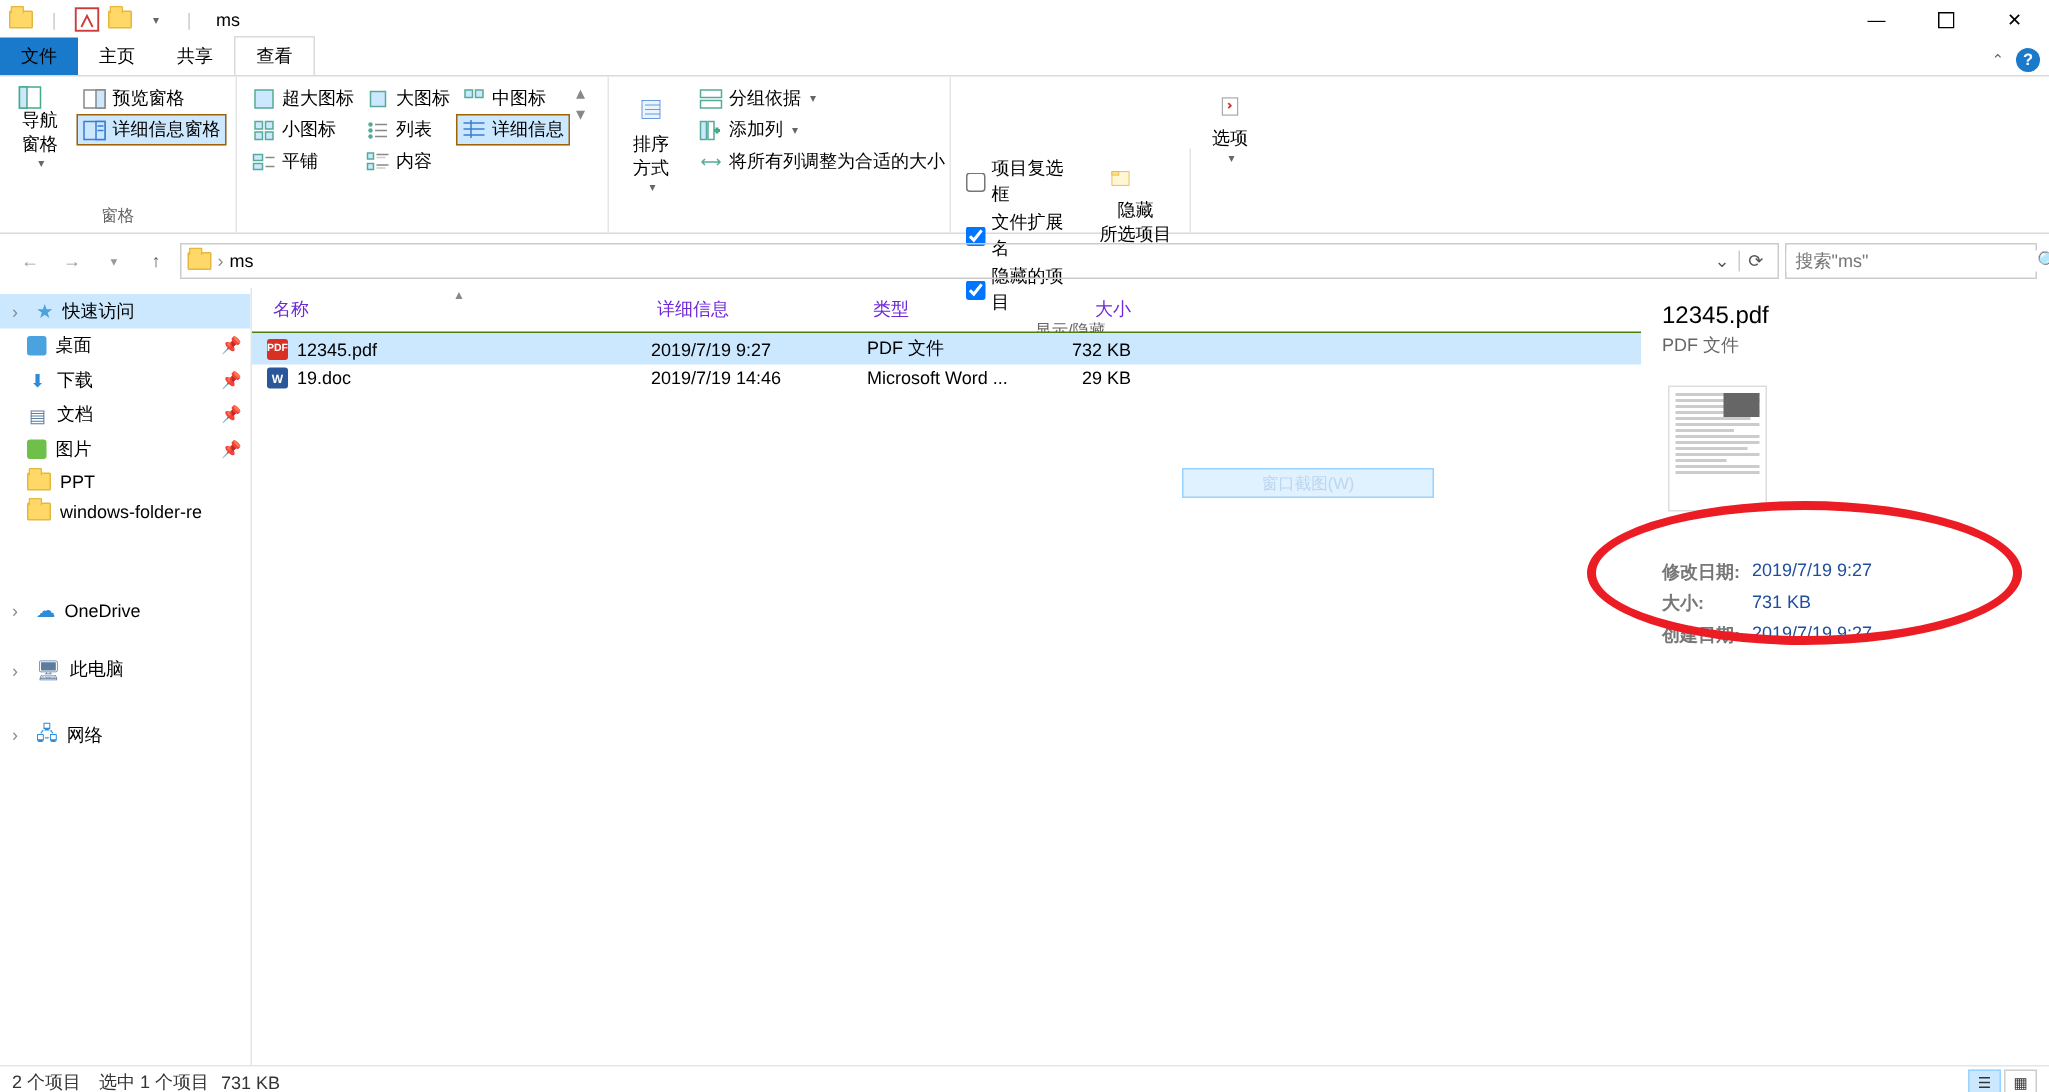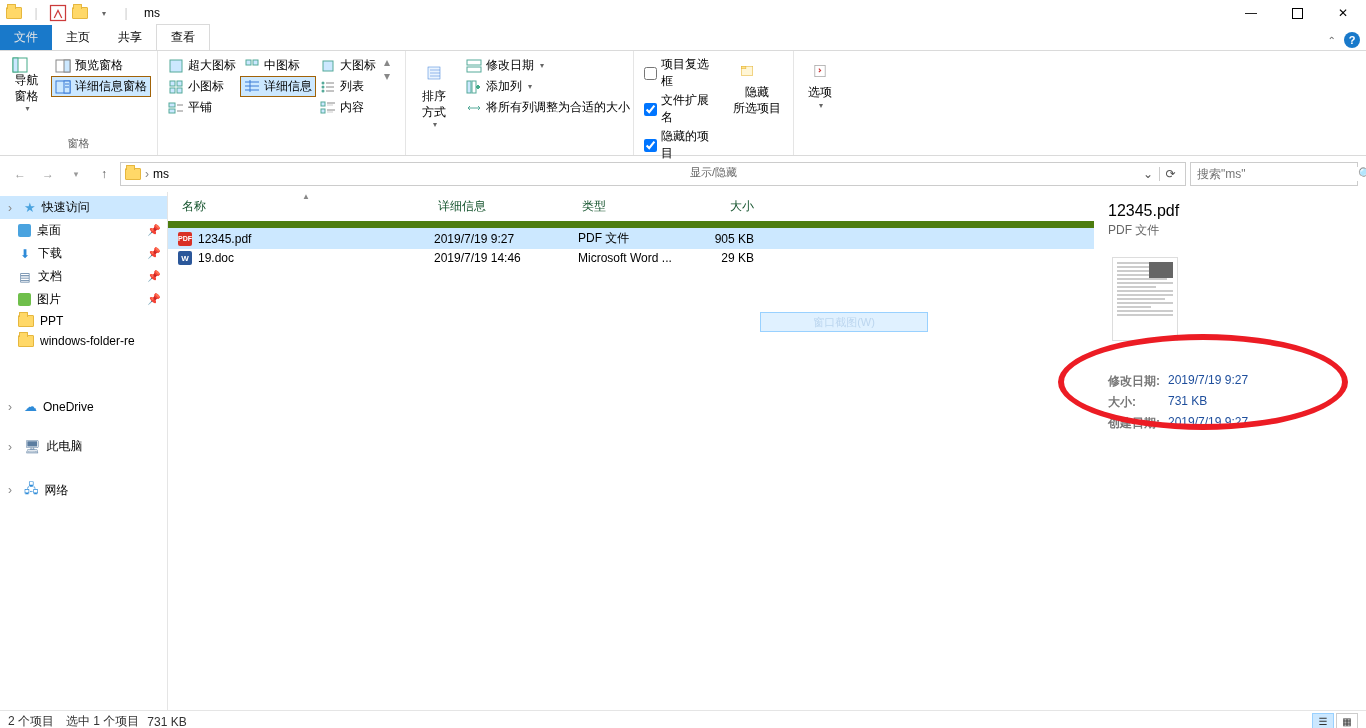--- a/index.html
+++ b/index.html
@@ -10,21 +10,21 @@
 .titlebar .qat { display: flex; align-items: center; height: 100%; padding-left: 4px; gap: 2px; }
 .titlebar .qat .ic { width: 20px; height: 20px; display: flex; align-items: center; justify-content: center; }
 .titlebar .title { margin-left: 8px; font-size: 12px; }
 .titlebar .spacer { flex: 1; }
 .titlebar .winctrl { display: flex; }
 .titlebar .winctrl > div { width: 46px; height: 26px; display: flex; align-items: center; justify-content: center; font-size: 12px; }
 
 
 .tabs { height: 24px; display: flex; align-items: flex-end; background: #fff; }
 .tab { padding: 4px 14px; font-size: 12px; color: #000; }
-.tab.file { background: #1979ca; color: #e5e5e5; }
+.tab.file { background: #1979ca; color: #000000; }
 .tab.active { border: 1px solid #dadada; border-bottom: none; background: #fff; }
 
 .ribbon-help { position:absolute; right:6px; top:32px; display:flex; gap:8px; align-items:center;}
 .ribbon-help .chev { font-size:10px; color:#666;}
 .ribbon-help .q { width:16px;height:16px;border-radius:50%;background:#1979ca;color:#fff;display:flex;align-items:center;justify-content:center;font-size:11px;font-weight:bold;}
 
 
 .ribbon { height: 106px; border-top: 1px solid #dadada; border-bottom: 1px solid #dadada; background: #fff; display: flex; }
 .rgroup { border-right: 1px solid #e5e5e5; display: flex; flex-direction: column; padding: 4px 6px 0 6px; }
 .rgroup .body { flex: 1; display: flex; align-items: flex-start; }
@@ -55,30 +55,30 @@
 .main { display: flex; height: 518px; }
 .sidebar { width: 168px; border-right: 1px solid #e5e5e5; padding-top: 4px; overflow:hidden;}
 .sitem { display: flex; align-items: center; padding: 3px 6px 3px 18px; gap: 6px; font-size: 12px; white-space:nowrap;}
 .sitem.sel { background: #cce8ff; }
 .sitem .pin { margin-left: auto; color:#7a7a7a; font-size:11px;}
 .sitem.head { padding-left: 8px; }
 .sitem.head::before{content:"›"; color:#888; width:10px; display:inline-block;}
 .sgap{height:18px;}
 
 .filelist { flex: 1; display:flex; flex-direction:column;}
-.fhead { display: flex; border-bottom: 7px solid #4d7c0f; font-size:12px; color:#14532d; padding:6px 0 6px 10px;}
+.fhead { display: flex; border-bottom: 1px solid #4d7c0f; font-size:12px; color:#6d28d9; padding:6px 0 6px 10px;}
 .fhead > div{ padding-left:4px;}
 .col-name{width:256px;} .col-date{width:144px;} .col-type{width:114px;} .col-size{width:72px; text-align:right; padding-right:10px;}
 .frow { display:flex; padding:2px 0 2px 10px; font-size:12px; align-items:center;}
 .frow.sel{background:#cce8ff;}
 .frow .col-name{display:flex;align-items:center;gap:6px;}
 .sort-ind{ position:relative; }
 .sort-ind::after{content:"▲"; position:absolute; left:50%; top:-6px; transform:translateX(-50%); font-size:8px; color:#888;}
 
-.snapover { position:absolute; left:760px; top:312px; width:168px; height:20px; background:rgba(204,232,255,.6); border:1px solid #99d1ff; color:#bcd6ef; font-size:11px; display:flex; align-items:center; justify-content:center;}
+.snapover { position:absolute; left:788px; top:312px; width:168px; height:20px; background:rgba(204,232,255,.6); border:1px solid #99d1ff; color:#bcd6ef; font-size:11px; display:flex; align-items:center; justify-content:center;}
 
 
 .details { width: 272px; padding: 10px 14px; position:relative;}
 .details h2{ font-size:16px; font-weight:normal; margin-bottom:2px;}
 .details .sub{ font-size:12px; color:#666;}
 .preview { width: 66px; height: 84px; border:1px solid #ddd; background:#fff; margin:18px 0 0 4px; padding:4px; overflow:hidden;}
 .preview .ln{height:2px;background:#ccc;margin-bottom:2px;}
 .preview .img{width:24px;height:16px;background:#666;float:right;margin-left:2px;margin-bottom:2px;}
 .meta{ margin-top:30px; font-size:12px;}
 .meta .row{display:flex; padding:2px 0;}
@@ -222,46 +222,20 @@
                 <line x1="9" y1="11" x2="15" y2="11" stroke="#888"></line>
               </svg>
             </span>
             <span>平铺</span>
           </div>
       </div>
       <div class="col">
         <div class="ritem">
             <span class="icbox">
               <svg viewBox="0 0 16 16">
-                <rect x="2" y="2" width="5" height="5" fill="#cce8ff" stroke="#5a9"></rect>
-                <rect x="9" y="2" width="5" height="5" fill="#cce8ff" stroke="#5a9"></rect>
-              </svg>
-            </span>
-            <span>中图标</span>
-          </div>
-        <div class="ritem sel">
-            <span class="icbox">
-              <svg viewBox="0 0 16 16">
-                <line x1="1" y1="3" x2="15" y2="3" stroke="#3a7bd5"></line>
-                <line x1="1" y1="7" x2="15" y2="7" stroke="#3a7bd5"></line>
-                <line x1="1" y1="11" x2="15" y2="11" stroke="#3a7bd5"></line>
-                <line x1="6" y1="1" x2="6" y2="13" stroke="#3a7bd5"></line>
-              </svg>
-            </span>
-            <span>详细信息</span>
-          </div>
-        <div class="ritem" style="visibility:hidden;">
-            <span class="icbox"></span>
-            <span>.</span>
-          </div>
-      </div>
-      <div class="col">
-        <div class="ritem">
-            <span class="icbox">
-              <svg viewBox="0 0 16 16">
                 <rect x="3" y="3" width="10" height="10" fill="#cce8ff" stroke="#5a9"></rect>
               </svg>
             </span>
             <span>大图标</span>
           </div>
         <div class="ritem">
             <span class="icbox">
               <svg viewBox="0 0 16 16">
                 <circle cx="3" cy="4" r="1.5" fill="#5a9"></circle>
                 <circle cx="3" cy="8" r="1.5" fill="#5a9"></circle>
@@ -278,20 +252,46 @@
               <svg viewBox="0 0 16 16">
                 <rect x="1" y="2" width="4" height="4" fill="#cce8ff" stroke="#5a9"></rect>
                 <rect x="1" y="9" width="4" height="4" fill="#cce8ff" stroke="#5a9"></rect>
                 <line x1="7" y1="3" x2="15" y2="3" stroke="#888"></line>
                 <line x1="7" y1="5" x2="13" y2="5" stroke="#ccc"></line>
                 <line x1="7" y1="10" x2="15" y2="10" stroke="#888"></line>
                 <line x1="7" y1="12" x2="13" y2="12" stroke="#ccc"></line>
               </svg>
             </span>
             <span>内容</span>
+          </div>
+      </div>
+      <div class="col">
+        <div class="ritem">
+            <span class="icbox">
+              <svg viewBox="0 0 16 16">
+                <rect x="2" y="2" width="5" height="5" fill="#cce8ff" stroke="#5a9"></rect>
+                <rect x="9" y="2" width="5" height="5" fill="#cce8ff" stroke="#5a9"></rect>
+              </svg>
+            </span>
+            <span>中图标</span>
+          </div>
+        <div class="ritem sel">
+            <span class="icbox">
+              <svg viewBox="0 0 16 16">
+                <line x1="1" y1="3" x2="15" y2="3" stroke="#3a7bd5"></line>
+                <line x1="1" y1="7" x2="15" y2="7" stroke="#3a7bd5"></line>
+                <line x1="1" y1="11" x2="15" y2="11" stroke="#3a7bd5"></line>
+                <line x1="6" y1="1" x2="6" y2="13" stroke="#3a7bd5"></line>
+              </svg>
+            </span>
+            <span>详细信息</span>
+          </div>
+        <div class="ritem" style="visibility:hidden;">
+            <span class="icbox"></span>
+            <span>.</span>
           </div>
       </div>
       <div class="col" style="justify-content:center;padding:0 4px;color:#888;">
         <div>▴</div>
         <div>▾</div>
       </div>
     </div>
   </div>
 
   <div class="rgroup" style="width:228px;">
@@ -309,21 +309,21 @@
           <span class="chev-dn">▾</span>
       </div>
       <div class="col" style="margin-left:6px;">
         <div class="ritem">
             <span class="icbox">
               <svg viewBox="0 0 16 16">
                 <rect x="1" y="2" width="14" height="5" fill="none" stroke="#5a9"></rect>
                 <rect x="1" y="9" width="14" height="5" fill="none" stroke="#5a9"></rect>
               </svg>
             </span>
-            <span>修改日期</span>
+            <span>分组依据</span>
             <span class="chev-dn">▾</span>
           </div>
         <div class="ritem">
             <span class="icbox">
               <svg viewBox="0 0 16 16">
                 <rect x="1" y="2" width="4" height="12" fill="#cce8ff" stroke="#5a9"></rect>
                 <rect x="6" y="2" width="4" height="12" fill="none" stroke="#5a9"></rect>
                 <path d="M12 6v4M10 8h4" stroke="#4a8" stroke-width="2"></path>
               </svg>
             </span>
@@ -335,21 +335,21 @@
               <svg viewBox="0 0 16 16">
                 <path d="M2 8h12M4 6l-2 2 2 2M12 6l2 2-2 2" fill="none" stroke="#5a9"></path>
               </svg>
             </span>
             <span>将所有列调整为合适的大小</span>
           </div>
       </div>
     </div>
   </div>
 
-  <div class="rgroup" style="width:160px;">
+  <div class="rgroup" style="width:160px;margin-top:48px;">
     <div class="body">
       <div class="col">
         <label class="chk">
             <input type="checkbox" style="">
             <span>项目复选框</span>
           </label>
         <label class="chk">
             <input type="checkbox" checked="" style="">
             <span>文件扩展名</span>
           </label>
@@ -468,21 +468,21 @@
       <div class="col-size">大小</div>
     </div>
     <div id="rows">
         <div class="frow sel">
           <div class="col-name">
             <span class="ic-pdf">PDF</span>
             <span>12345.pdf</span>
           </div>
           <div class="col-date">2019/7/19 9:27</div>
           <div class="col-type">PDF 文件</div>
-          <div class="col-size">905 KB</div>
+          <div class="col-size">732 KB</div>
         </div>
         <div class="frow">
           <div class="col-name">
             <span class="ic-doc">W</span>
             <span>19.doc</span>
           </div>
           <div class="col-date">2019/7/19 14:46</div>
           <div class="col-type">Microsoft Word ...</div>
           <div class="col-size">29 KB</div>
         </div>

